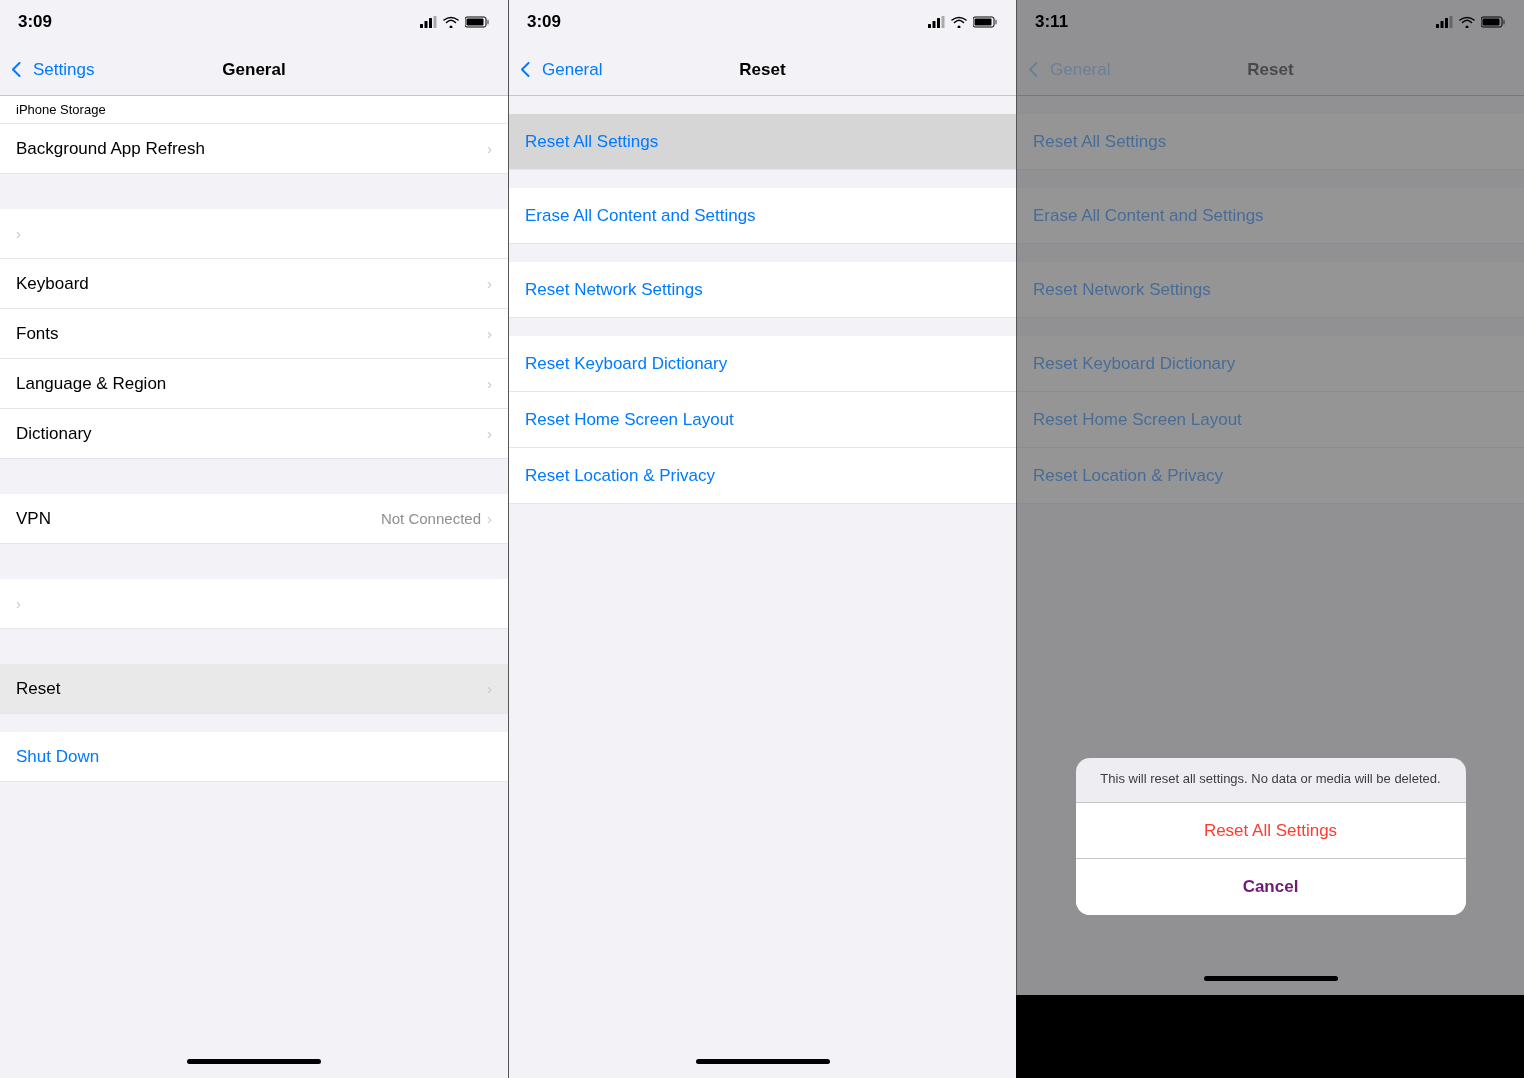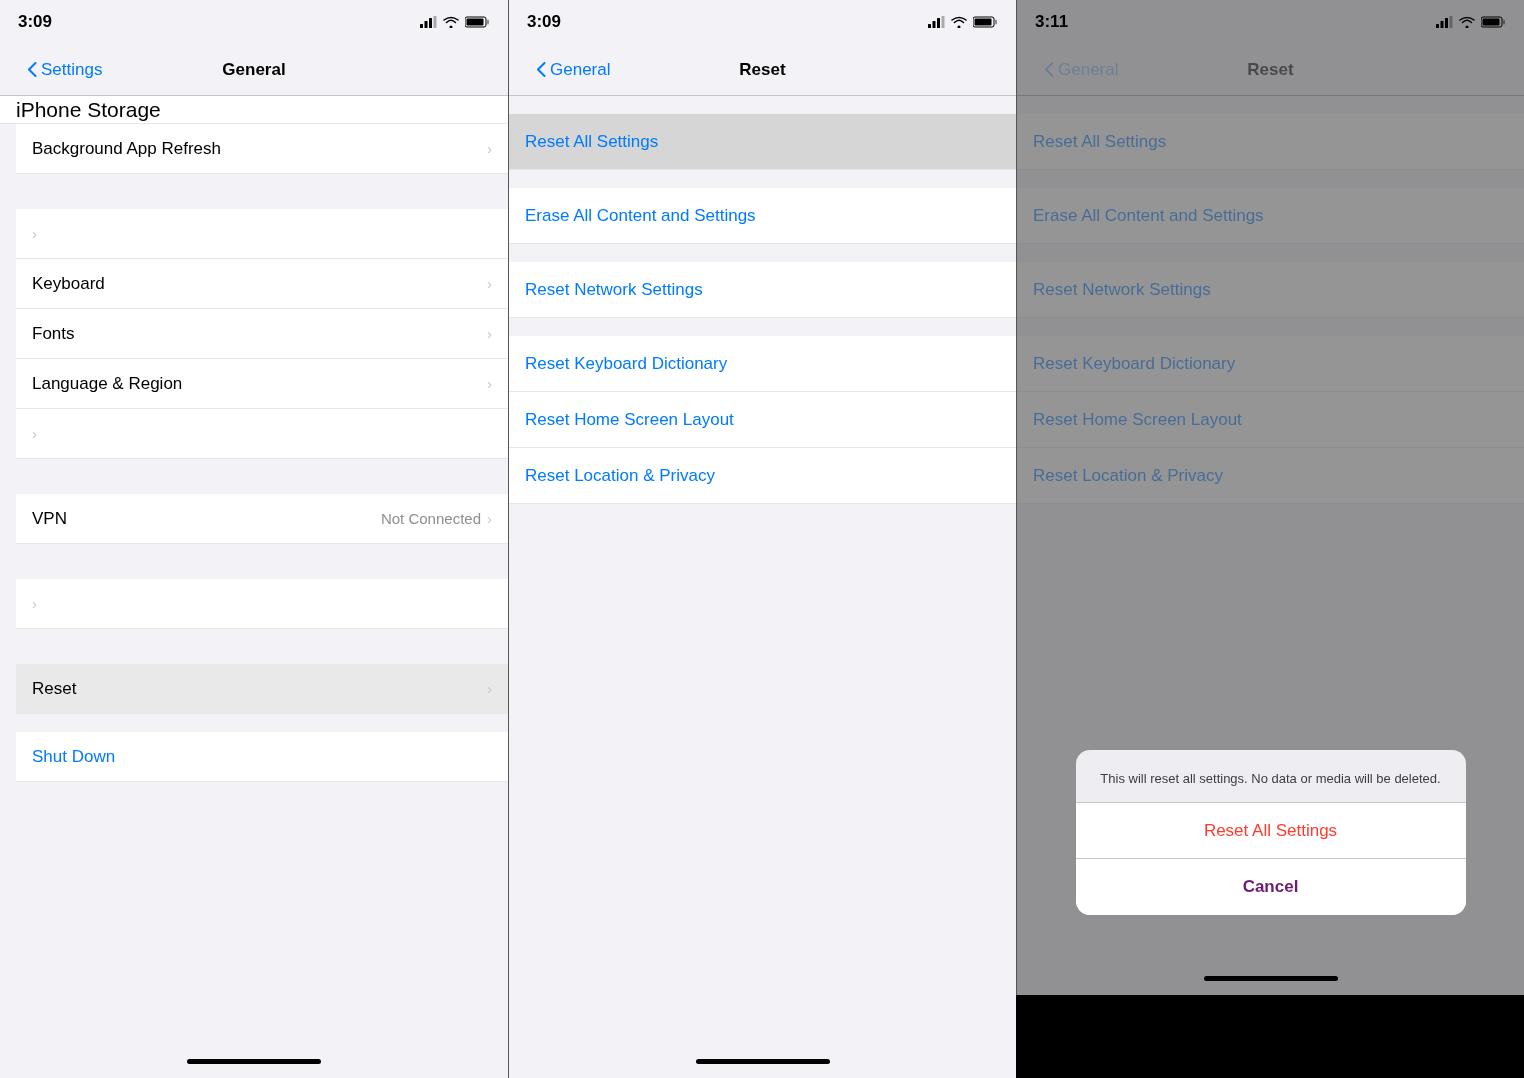--- a/index.html
+++ b/index.html
@@ -56,40 +56,39 @@
       border-bottom: 1px solid #c6c6c8;
       flex-shrink: 0;
     }
     .nav-bar .nav-title {
       font-size: 17px;
       font-weight: 600;
       color: #000;
     }
     .nav-bar .nav-back {
       position: absolute;
-      left: 28px;
-      display: flex;
-      align-items: center;
-      gap: 4px;
+      left: 12px;
+      display: flex;
+      align-items: center;
+      gap: 12px;
       color: #007aff;
       font-size: 17px;
       cursor: pointer;
     }
     .nav-bar .nav-back svg { fill: #007aff; }
 
     
     .settings-list {
       flex: 1;
       overflow-y: auto;
       background: #f2f2f7;
     }
 
     .section-group {
       margin-bottom: 0;
-      margin-left: 16px;
     }
 
     .settings-cell {
       background: #fff;
       border-bottom: 1px solid #e5e5ea;
       display: flex;
       align-items: center;
       padding: 0 16px;
       min-height: 50px;
       cursor: pointer;
@@ -129,21 +128,21 @@
     .partial-cell {
       background: #fff;
       border-bottom: 1px solid #e5e5ea;
       display: flex;
       align-items: center;
       padding: 0 16px;
       height: 28px;
       overflow: hidden;
     }
     .partial-cell .cell-label {
-      font-size: 21px;
+      font-size: 13px;
       color: #000;
     }
 
     
     .home-indicator {
       height: 34px;
       background: #f2f2f7;
       display: flex;
       align-items: center;
       justify-content: center;
@@ -208,21 +207,21 @@
 
     
     .alert-container {
       width: 390px;
       border-radius: 14px;
       overflow: hidden;
       background: rgba(242,242,247,0.95);
       margin-bottom: 60px;
     }
     .alert-message {
-      padding: 20px 16px 14px;
+      padding: 12px 16px 14px;
       text-align: center;
       font-size: 13px;
       color: #3c3c43;
       border-bottom: 1px solid #c6c6c8;
       line-height: 1.4;
     }
     .alert-btn {
       display: flex;
       align-items: center;
       justify-content: center;
@@ -304,20 +303,21 @@
       </div>
       <div class="settings-cell">
         <span class="cell-label">Fonts</span>
         <span class="chevron">›</span>
       </div>
       <div class="settings-cell">
         <span class="cell-label">Language &amp; Region</span>
         <span class="chevron">›</span>
       </div>
       <div class="settings-cell">
+        <span class="cell-label">Dictionary</span>
         <span class="chevron">›</span>
       </div>
     </div>
 
     <div class="section-spacer"></div>
 
     <div class="section-group">
       <div class="settings-cell">
         <span class="cell-label">VPN</span>
         <span class="cell-value">Not Connected</span>

